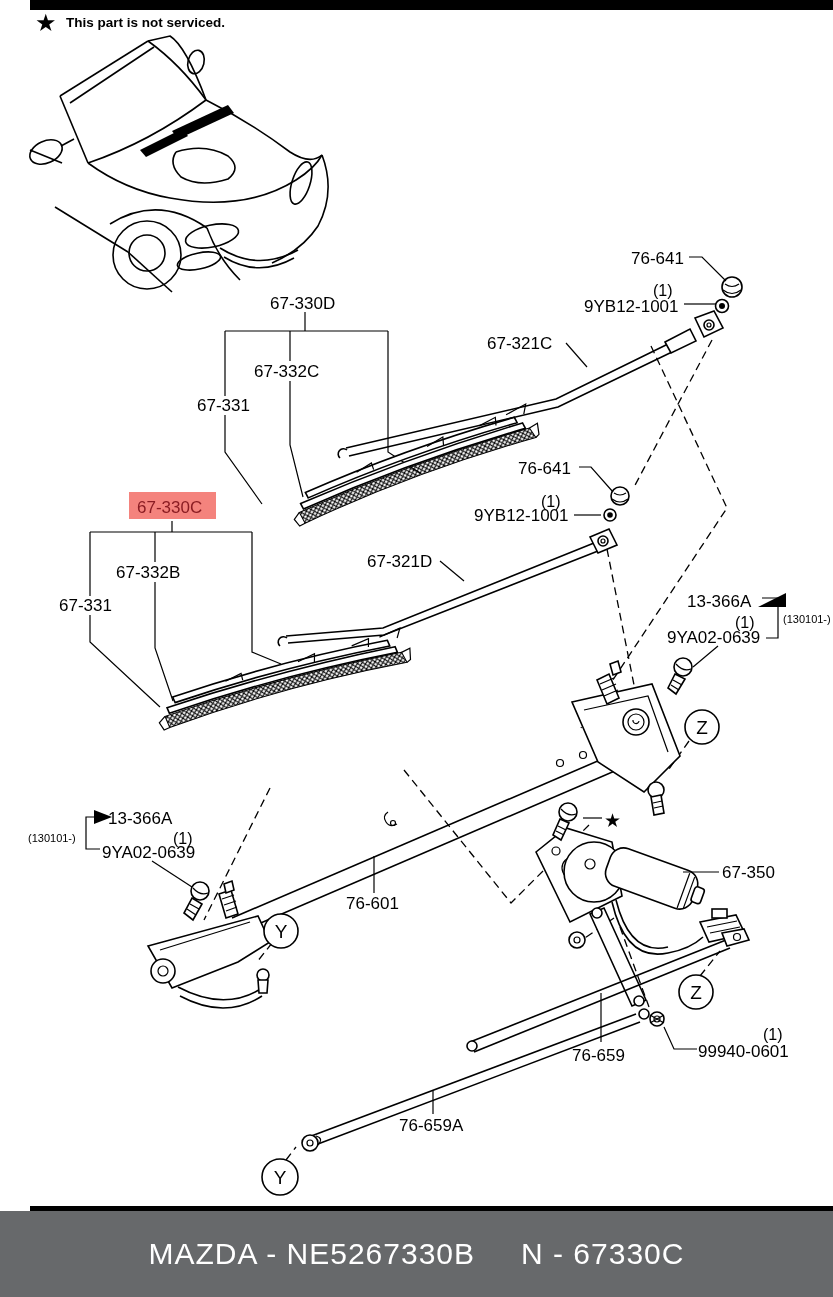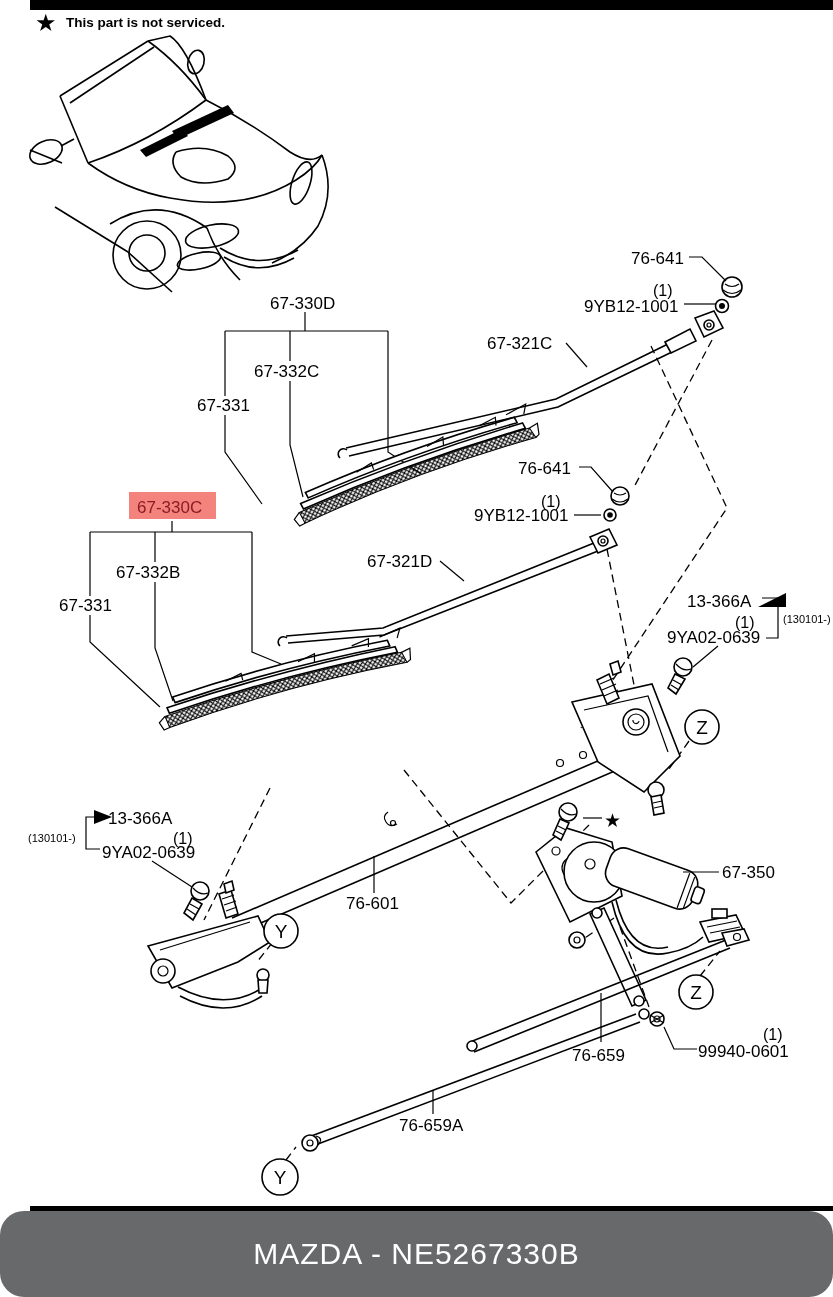--- a/index.html
+++ b/index.html
@@ -12,21 +12,21 @@
   .date{font-size:11px;}
   .note{font-size:13.5px;font-weight:bold;}
   .hl-text{fill:#8b1d23;}
   .view-letter{font-size:19px;}
   .line{stroke:#000;stroke-width:1.6;fill:none;}
   .thin{stroke:#000;stroke-width:1.2;fill:none;}
   .dash{stroke:#000;stroke-width:1.3;fill:none;stroke-dasharray:8 5;}
   .fillw{fill:#ffffff;stroke:#000;stroke-width:1.6;}
   .fillb{fill:#000;stroke:none;}
   #footer{position:absolute;left:0;top:1211px;width:833px;height:86px;background:#67696b;
-          display:flex;align-items:center;justify-content:center;gap:46px;border-radius:24px;}
+          display:flex;align-items:center;justify-content:center;gap:46px;}
   #footer span{color:#ffffff;font-size:30px;letter-spacing:1px;}
 </style>
 </head>
 <body>
 
 <div id="stage">
 <svg width="833" height="1297" viewBox="0 0 833 1297">
   <defs>
     <pattern id="xh" width="5" height="5" patternUnits="userSpaceOnUse">
       <path d="M0,5 L5,0 M0,0 L5,5" stroke="#000" stroke-width="1.1"></path>
@@ -342,14 +342,15 @@
     <text x="696" y="999" class="view-letter" text-anchor="middle">Z</text>
   </g>
   <g>
     <circle class="fillw" cx="280" cy="1177" r="18"></circle>
     <text x="280" y="1184" class="view-letter" text-anchor="middle">Y</text>
   </g>
 </svg>
 
 <div id="footer">
   <span>MAZDA - NE5267330B</span>
+  <span>N - 67330C</span>
 </div>
 </div>
 
 </body></html>

